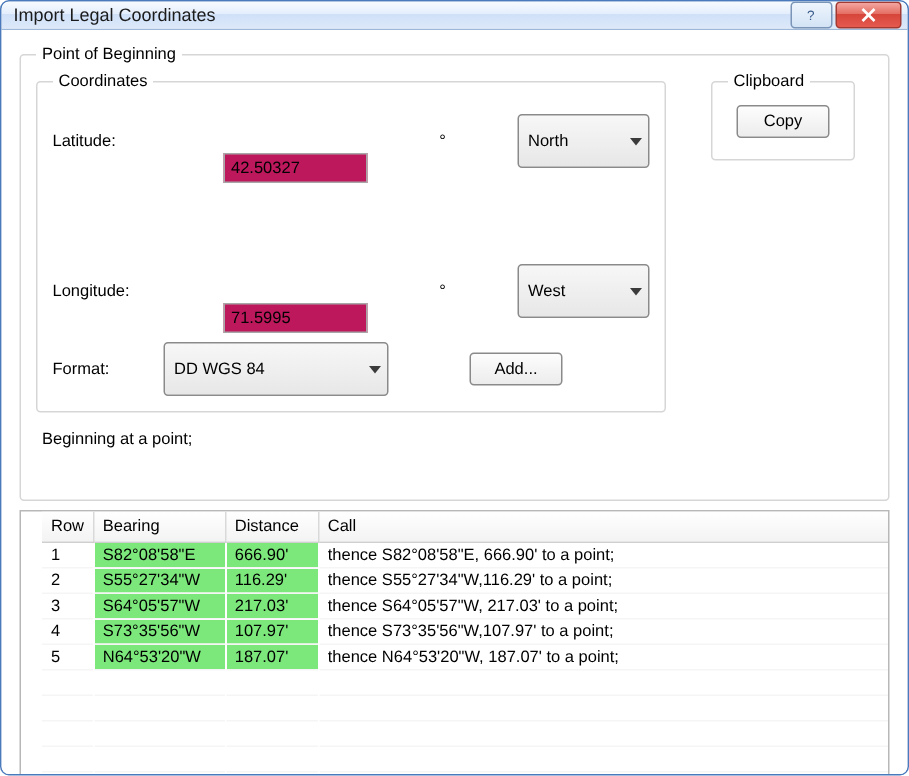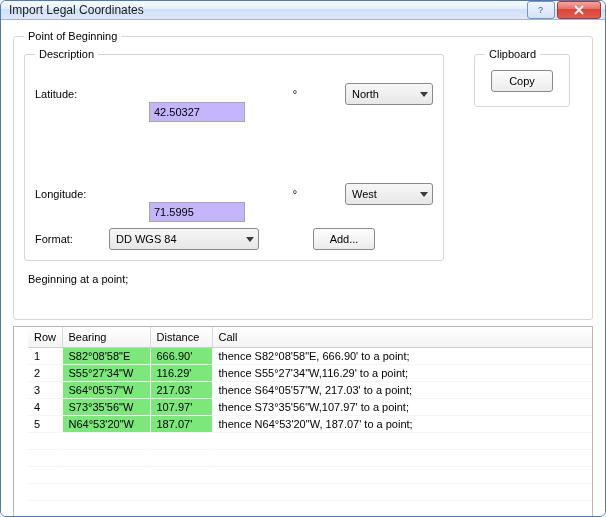--- a/index.html
+++ b/index.html
@@ -92,25 +92,25 @@
     align-items: center;
     margin-top: 6px;
   }
   .lbl { color:#000; }
   .deg { text-align:center; color:#000; }
   input.textfield {
     height: 20px;
     border: 1px solid #a7a7a7;
     padding: 1px 4px;
     font: inherit;
-    background: #c4b5fd;
+    background: #be185d;
     margin-top: 36px;
   }
   .select {
-    height: 22px;
+    height: 36px;
     border: 1px solid #8a8a8a;
     border-radius: 3px;
     background: linear-gradient(to bottom, #f7f7f7 0%, #e7e7e7 100%);
     display: flex;
     align-items: center;
     padding: 0 4px 0 6px;
     cursor: pointer;
     position: relative;
     font: inherit;
   }
@@ -263,21 +263,21 @@
   </div>
 </div>
 
 <div class="client">
 
   <fieldset>
     <legend>Point of Beginning</legend>
 
     <div class="coords-row">
       <fieldset style="flex:0 0 auto;">
-        <legend>Description</legend>
+        <legend>Coordinates</legend>
 
         <div class="coords-left">
           <span class="lbl">Latitude:</span>
           <input class="textfield" value="42.50327" style="">
           <span class="deg">°</span>
           <div class="select">
             <span class="seltext">North</span>
             <span class="arrow"></span>
           </div>
 

